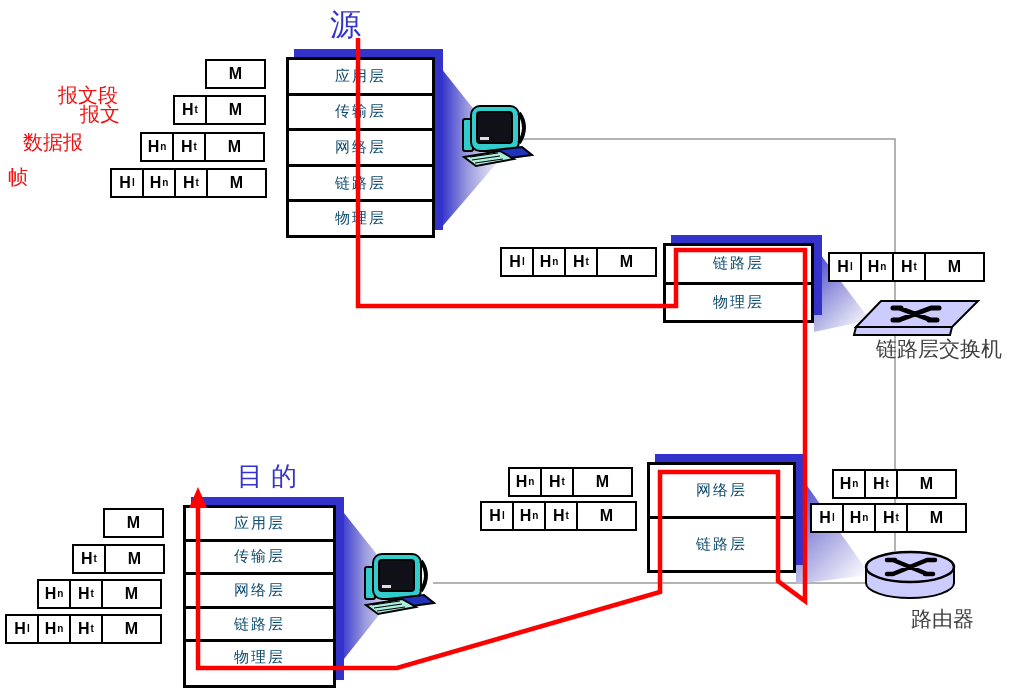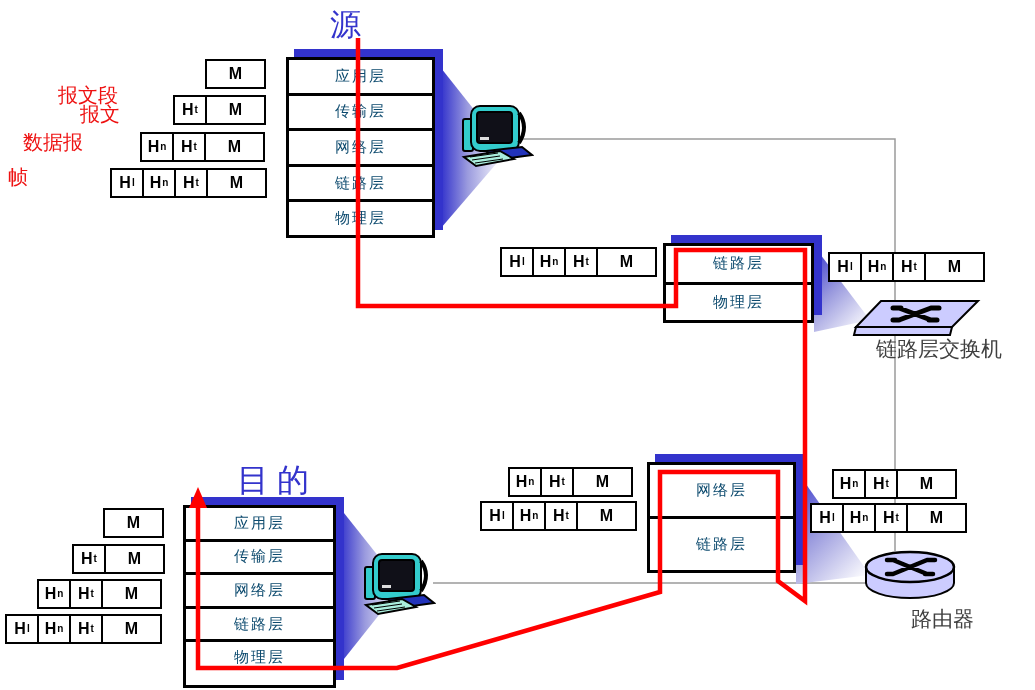--- a/index.html
+++ b/index.html
@@ -22,21 +22,21 @@
          box-sizing:border-box;z-index:4;}
   .encap .cell{width:32px;display:flex;align-items:center;justify-content:center;
                font-weight:bold;font-size:16px;border-right:2px solid #000;box-sizing:border-box;color:#000;}
   .encap .cell:last-child{border-right:none;}
   .encap .cell.m{width:57px;}
   .encap .cell sub{font-size:10px;line-height:1;margin-left:1px;}
 
   
   .title{position:absolute;color:var(--accent-blue);font-family:"Liberation Serif",serif;z-index:5;}
   #src-title{left:330px;top:4px;font-size:31px;letter-spacing:2px;}
-  #dest-title{left:237px;top:459px;font-size:32px;letter-spacing:8px;}
+  #dest-title{left:237px;top:459px;font-size:26px;letter-spacing:8px;}
   .pdu-label{position:absolute;color:var(--text-red);font-size:20px;
              font-family:"Liberation Serif",serif;z-index:5;white-space:nowrap;}
   .device-label{position:absolute;color:#404040;font-size:21px;
                 font-family:"Liberation Serif",serif;z-index:5;white-space:nowrap;}
 
   
   .beam{position:absolute;z-index:2;}
   .beam.right{background:linear-gradient(90deg,var(--accent-blue) 0%,#9a9ade 40%,#ffffff 95%);}
   .beam.downright{background:linear-gradient(135deg,var(--accent-blue) 0%,#9a9ade 45%,#ffffff 95%);}
   #src-beam{left:441px;top:68px;width:66px;height:160px;clip-path:polygon(0 0,0 100%,100% 52%);}

